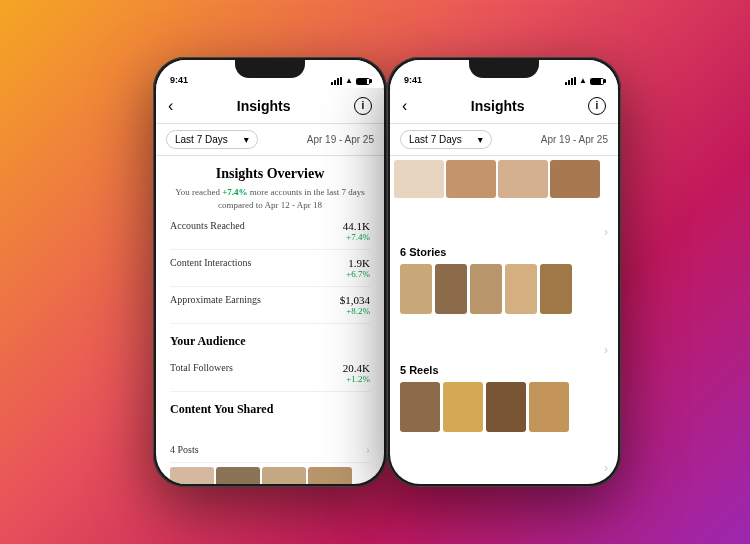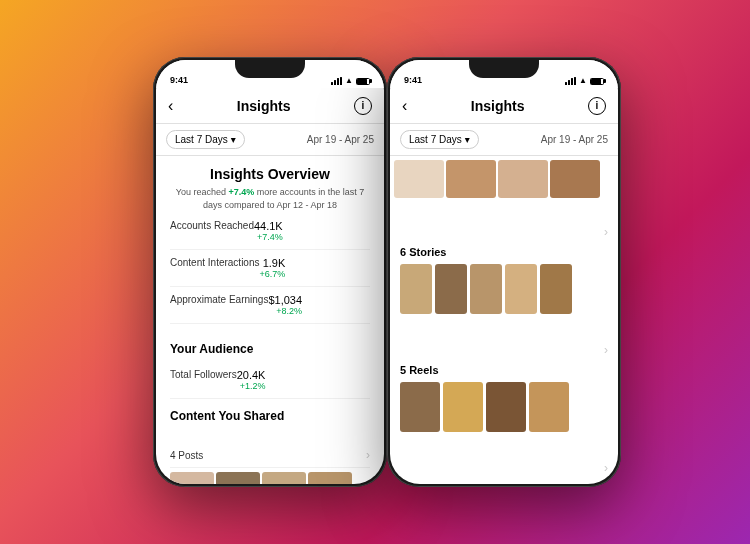--- a/index.html
+++ b/index.html
@@ -167,37 +167,38 @@
 
     .filter-btn {
       background: #fff;
       border: 1px solid #ccc;
       border-radius: 14px;
       padding: 3px 8px;
       font-size: 10px;
       font-weight: 500;
       display: flex;
       align-items: center;
-      gap: 3px;
+      gap: 16px;
       cursor: pointer;
     }
 
     .date-range {
       font-size: 10px;
       color: #555;
     }
 
     .screen-content {
       flex: 1;
       overflow: hidden;
     }
 
     
     .insights-overview {
       padding: 10px 14px;
+      font-family: Liberation Serif, serif;
     }
 
     .overview-title {
       font-size: 14px;
       font-weight: 700;
       color: #000;
       text-align: center;
       margin-bottom: 4px;
     }
 
@@ -209,21 +210,21 @@
       line-height: 1.4;
     }
 
     .overview-subtitle .highlight {
       color: #00a650;
       font-weight: 600;
     }
 
     .metric-row {
       display: flex;
-      justify-content: flex-start;
+      justify-content: space-between;
       align-items: flex-start;
       padding: 7px 0;
       border-bottom: 0.5px solid #f0f0f0;
     }
 
     .metric-label {
       font-size: 10px;
       color: #333;
     }
 
@@ -239,21 +240,21 @@
 
     .metric-change {
       font-size: 9px;
       color: #00a650;
     }
 
     .section-title {
       font-size: 12px;
       font-weight: 700;
       color: #000;
-      margin-top: 18px;
+      margin-top: 10px;
       margin-bottom: 6px;
     }
 
     .content-section-title {
       font-size: 12px;
       font-weight: 700;
       color: #000;
       margin-top: 10px;
       margin-bottom: 20px;
     }

